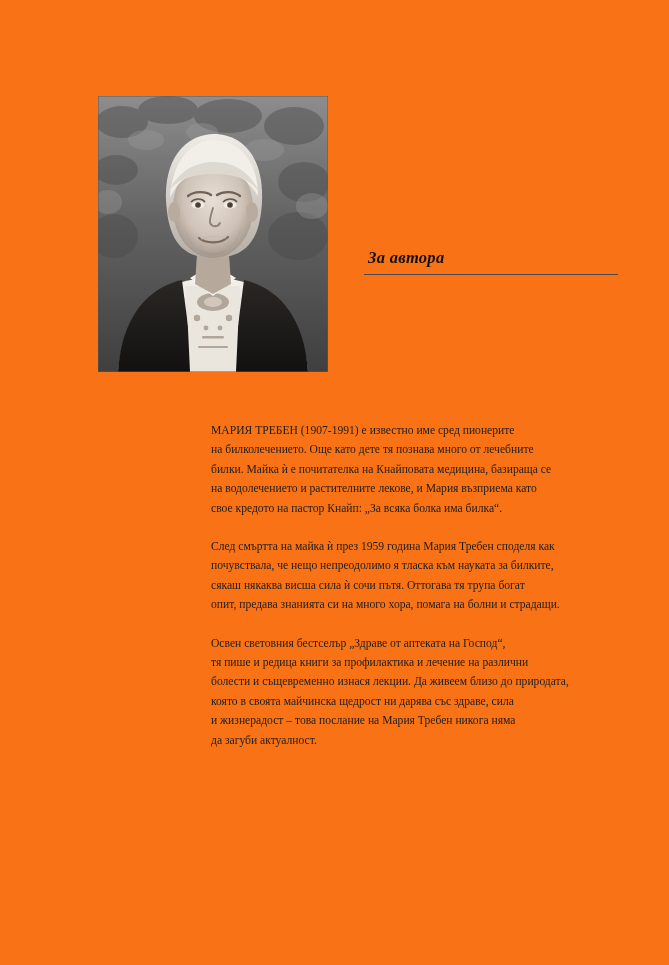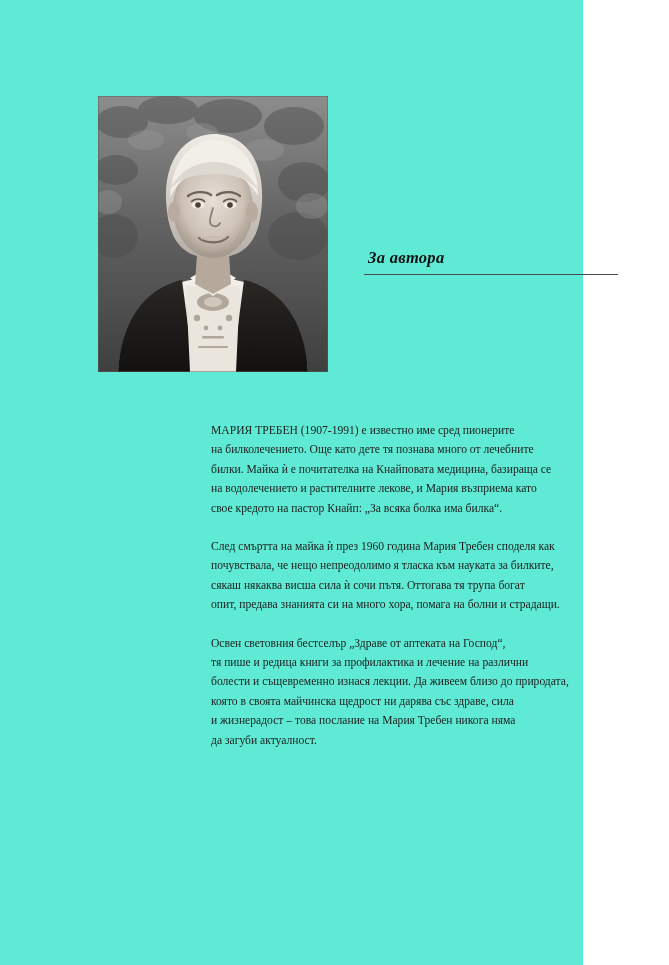--- a/index.html
+++ b/index.html
@@ -13,23 +13,23 @@
     height: 965px;
     position: relative;
     font-family: "Liberation Serif", serif;
     color: #1a1a1a;
     overflow: hidden;
   }
 
   .page {
     position: absolute;
     inset: 0;
-    width: 583px;
+    width: 669px;
     height: 965px;
-    background: #5eead4;
+    background: #f97316;
   }
 
   
   .portrait {
     position: absolute;
     left: 98px;
     top: 96px;
     width: 230px;
     height: 276px;
     overflow: hidden;
@@ -195,21 +195,21 @@
     <div class="heading-title">За автора</div>
     <div class="heading-rule"></div>
   </div>
 
   <div class="body-col">
     <p class="para">МАРИЯ ТРЕБЕН (1907-1991) е известно име сред пионерите
 на билколечението. Още като дете тя познава много от лечебните
 билки. Майка ѝ е почитателка на Кнайповата медицина, базираща се
 на водолечението и растителните лекове, и Мария възприема като
 свое кредото на пастор Кнайп: „За всяка болка има билка“.</p>
-    <p class="para">След смъртта на майка ѝ през 1960 година Мария Требен споделя как
+    <p class="para">След смъртта на майка ѝ през 1959 година Мария Требен споделя как
 почувствала, че нещо непреодолимо я тласка към науката за билките,
 сякаш някаква висша сила ѝ сочи пътя. Оттогава тя трупа богат
 опит, предава знанията си на много хора, помага на болни и страдащи.</p>
     <p class="para">Освен световния бестселър „Здраве от аптеката на Господ“,
 тя пише и редица книги за профилактика и лечение на различни
 болести и същевременно изнася лекции. Да живеем близо до природата,
 която в своята майчинска щедрост ни дарява със здраве, сила
 и жизнерадост – това послание на Мария Требен никога няма
 да загуби  актуалност.</p>
   </div>

